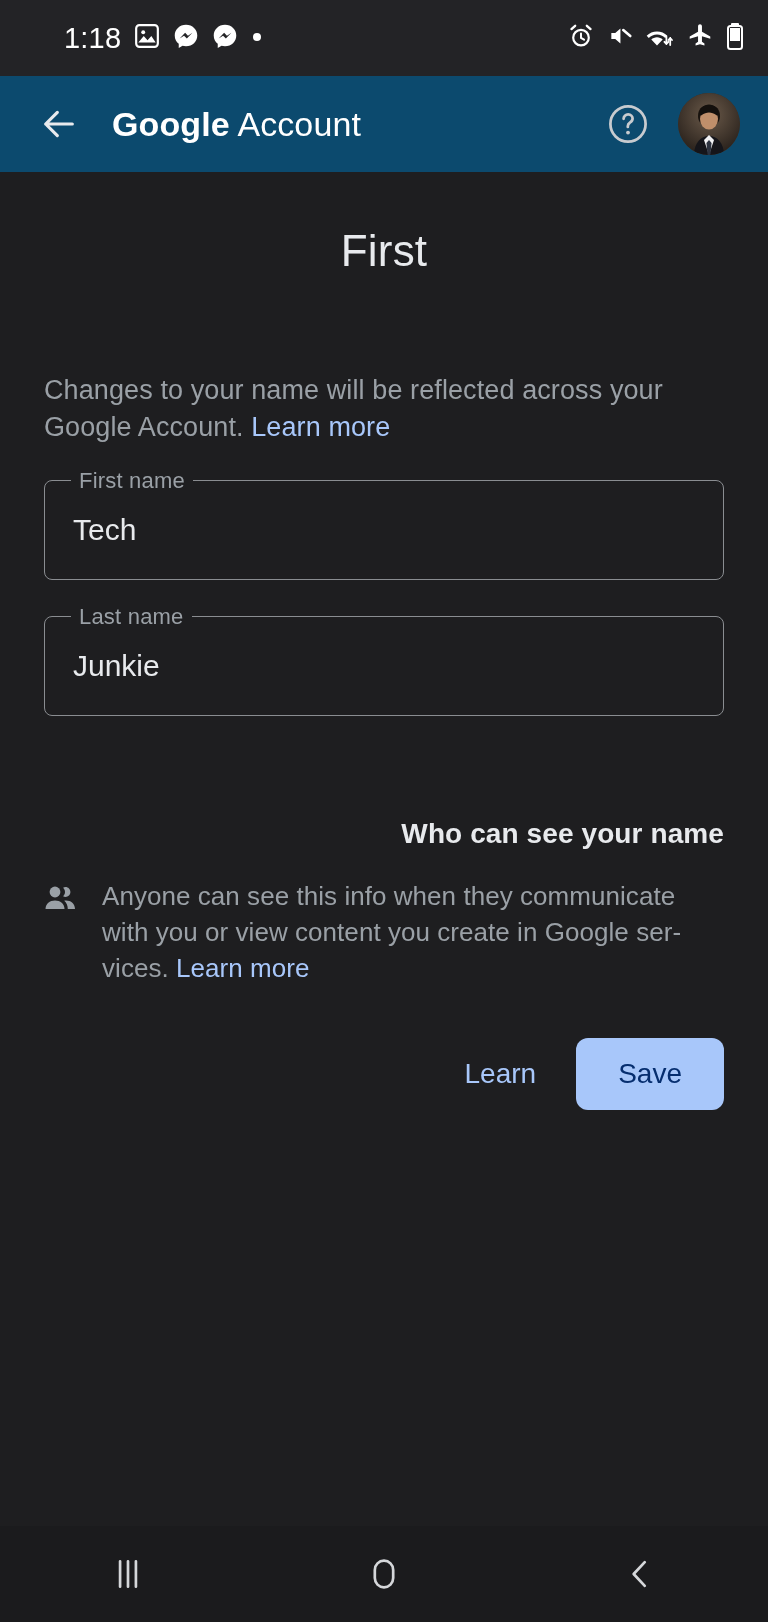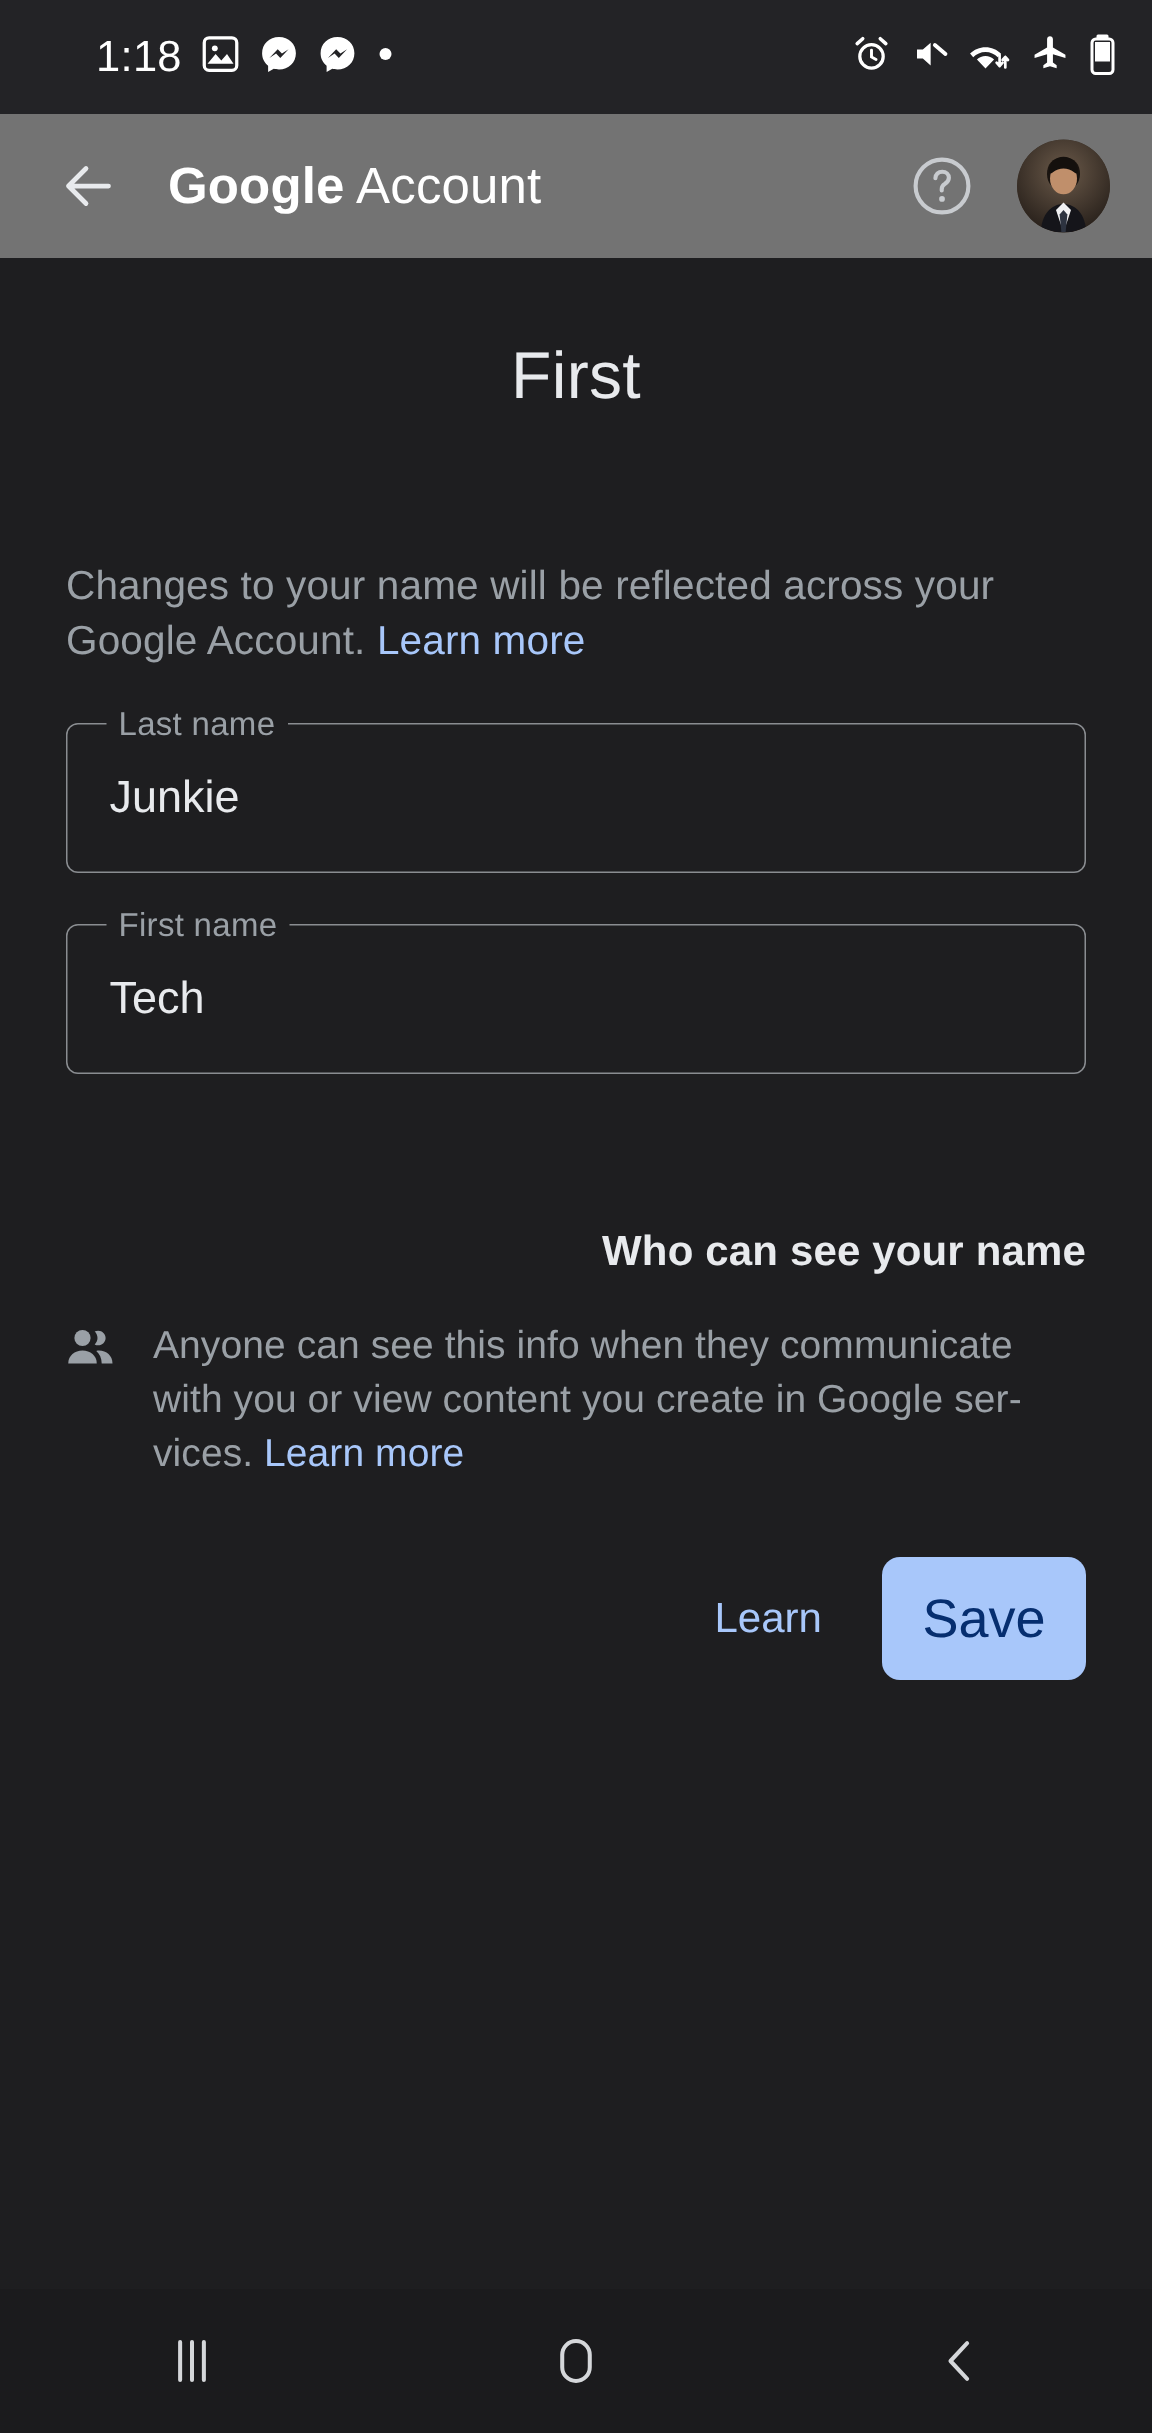--- a/index.html
+++ b/index.html
@@ -46,21 +46,21 @@
   .status-right {
     display: flex;
     align-items: center;
     gap: 13px;
   }
   .sicon { display: block; }
 
   
   .app-bar {
     height: 96px;
-    background: #737373;
+    background: #0c4a6e;
     display: flex;
     align-items: center;
     padding: 0 28px 0 30px;
     flex: 0 0 auto;
   }
   .back-btn {
     width: 58px;
     height: 58px;
     display: flex;
     align-items: center;
@@ -199,22 +199,22 @@
     font-size: 28px;
     padding: 18px 26px;
     cursor: pointer;
     font-family: "Liberation Sans", sans-serif;
     border-radius: 24px;
   }
   .btn-save {
     background: #a8c7fa;
     border: none;
     color: #062e6f;
-    font-size: 36px;
-    padding: 20px 27px;
+    font-size: 28px;
+    padding: 20px 42px;
     border-radius: 12px;
     cursor: pointer;
     font-family: "Liberation Sans", sans-serif;
   }
 
   
   .nav-bar {
     height: 96px;
     background: #1b1b1d;
     display: flex;
@@ -356,28 +356,28 @@
   </div>
 
   <div class="content">
 
     <div class="page-title">First</div>
 
     <div class="description">
       <span>Changes to your name will be reflected across your Google Account. </span><span class="link">Learn more</span>
     </div>
 
+    <div class="field">
+      <span class="field-label">First name</span>
+      <input class="field-input" type="text" value="Tech" style="">
+    </div>
+
     <div class="field field-2">
       <span class="field-label">Last name</span>
       <input class="field-input" type="text" value="Junkie" style="">
-    </div>
-
-    <div class="field">
-      <span class="field-label">First name</span>
-      <input class="field-input" type="text" value="Tech" style="">
     </div>
 
     <div class="section-title">Who can see your name</div>
 
     <div class="info-row">
       <span class="people-icon">
         <svg width="34" height="28" viewBox="0 0 34 28">
           <circle cx="11" cy="8" r="5.4" fill="#9aa0a6"></circle>
           <path d="M1.5 25c0-5.2 4.3-8.6 9.5-8.6s9.5 3.4 9.5 8.6z" fill="#9aa0a6"></path>
           <path d="M21.5 3.1c2.7 0 4.9 2.2 4.9 4.9s-2.2 4.9-4.9 4.9c-.9 0-1.7-.2-2.4-.6 1.2-1.2 1.9-2.7 1.9-4.3s-.7-3.2-1.9-4.3c.7-.4 1.5-.6 2.4-.6z" fill="#9aa0a6"></path>

